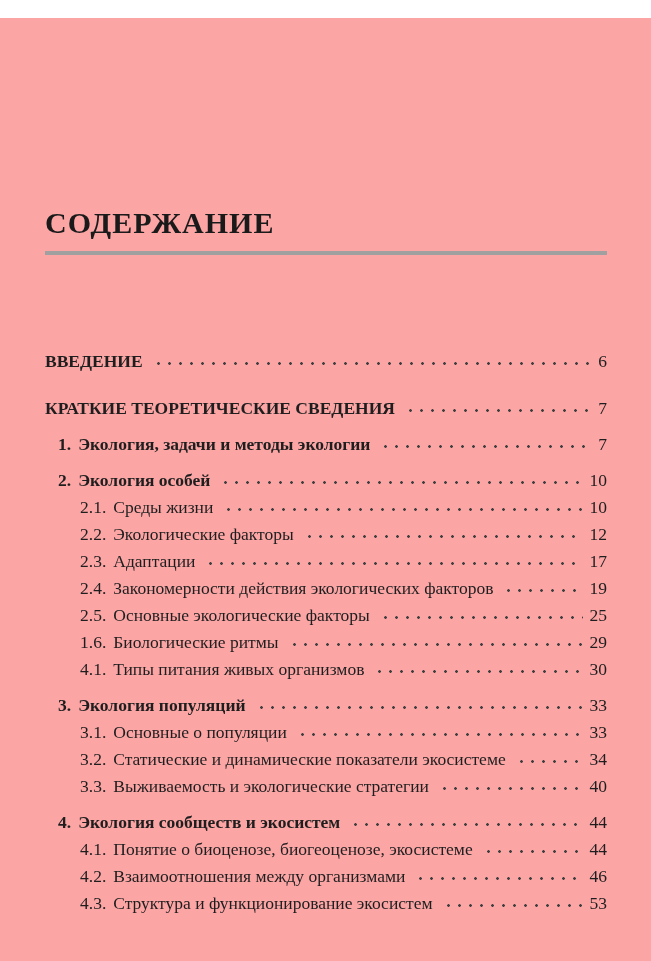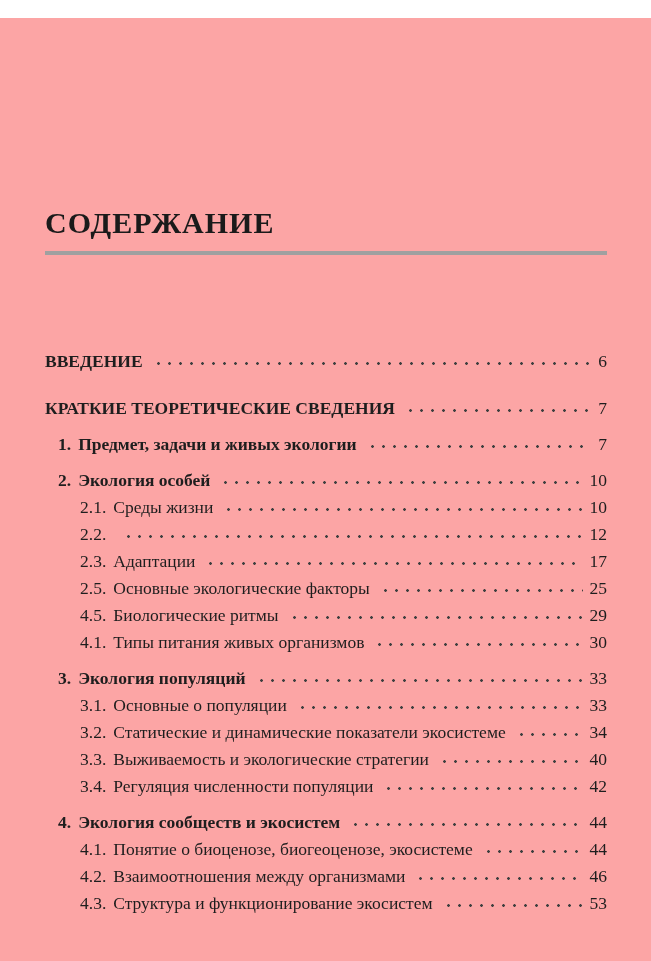--- a/index.html
+++ b/index.html
@@ -88,55 +88,62 @@
         <span class="dot-leader"></span>
         <span class="entry-page">6</span>
       </div>
       <div class="toc-row level-0 bold space-large">
         <span class="entry-title">КРАТКИЕ ТЕОРЕТИЧЕСКИЕ СВЕДЕНИЯ</span>
         <span class="dot-leader"></span>
         <span class="entry-page">7</span>
       </div>
       <div class="toc-row level-1 bold space-chapter">
         <span class="entry-num">1.</span>
-        <span class="entry-title">Предмет, задачи и живых экологии</span>
+        <span class="entry-title">Экология, задачи и методы экологии</span>
         <span class="dot-leader"></span>
         <span class="entry-page">7</span>
       </div>
       <div class="toc-row level-1 bold space-chapter">
         <span class="entry-num">2.</span>
         <span class="entry-title">Экология особей</span>
         <span class="dot-leader"></span>
         <span class="entry-page">10</span>
       </div>
       <div class="toc-row level-2">
         <span class="entry-num">2.1.</span>
         <span class="entry-title">Среды жизни</span>
         <span class="dot-leader"></span>
         <span class="entry-page">10</span>
       </div>
       <div class="toc-row level-2">
         <span class="entry-num">2.2.</span>
+        <span class="entry-title">Экологические факторы</span>
         <span class="dot-leader"></span>
         <span class="entry-page">12</span>
       </div>
       <div class="toc-row level-2">
         <span class="entry-num">2.3.</span>
         <span class="entry-title">Адаптации</span>
         <span class="dot-leader"></span>
         <span class="entry-page">17</span>
       </div>
       <div class="toc-row level-2">
+        <span class="entry-num">2.4.</span>
+        <span class="entry-title">Закономерности действия экологических факторов</span>
+        <span class="dot-leader"></span>
+        <span class="entry-page">19</span>
+      </div>
+      <div class="toc-row level-2">
         <span class="entry-num">2.5.</span>
         <span class="entry-title">Основные экологические факторы</span>
         <span class="dot-leader"></span>
         <span class="entry-page">25</span>
       </div>
       <div class="toc-row level-2">
-        <span class="entry-num">4.5.</span>
+        <span class="entry-num">1.6.</span>
         <span class="entry-title">Биологические ритмы</span>
         <span class="dot-leader"></span>
         <span class="entry-page">29</span>
       </div>
       <div class="toc-row level-2">
         <span class="entry-num">4.1.</span>
         <span class="entry-title">Типы питания живых организмов</span>
         <span class="dot-leader"></span>
         <span class="entry-page">30</span>
       </div>
@@ -156,26 +163,20 @@
         <span class="entry-num">3.2.</span>
         <span class="entry-title">Статические и динамические показатели экосистеме</span>
         <span class="dot-leader"></span>
         <span class="entry-page">34</span>
       </div>
       <div class="toc-row level-2">
         <span class="entry-num">3.3.</span>
         <span class="entry-title">Выживаемость и экологические стратегии</span>
         <span class="dot-leader"></span>
         <span class="entry-page">40</span>
-      </div>
-      <div class="toc-row level-2">
-        <span class="entry-num">3.4.</span>
-        <span class="entry-title">Регуляция численности популяции</span>
-        <span class="dot-leader"></span>
-        <span class="entry-page">42</span>
       </div>
       <div class="toc-row level-1 bold space-chapter">
         <span class="entry-num">4.</span>
         <span class="entry-title">Экология сообществ и экосистем</span>
         <span class="dot-leader"></span>
         <span class="entry-page">44</span>
       </div>
       <div class="toc-row level-2">
         <span class="entry-num">4.1.</span>
         <span class="entry-title">Понятие о биоценозе, биогеоценозе, экосистеме</span>

